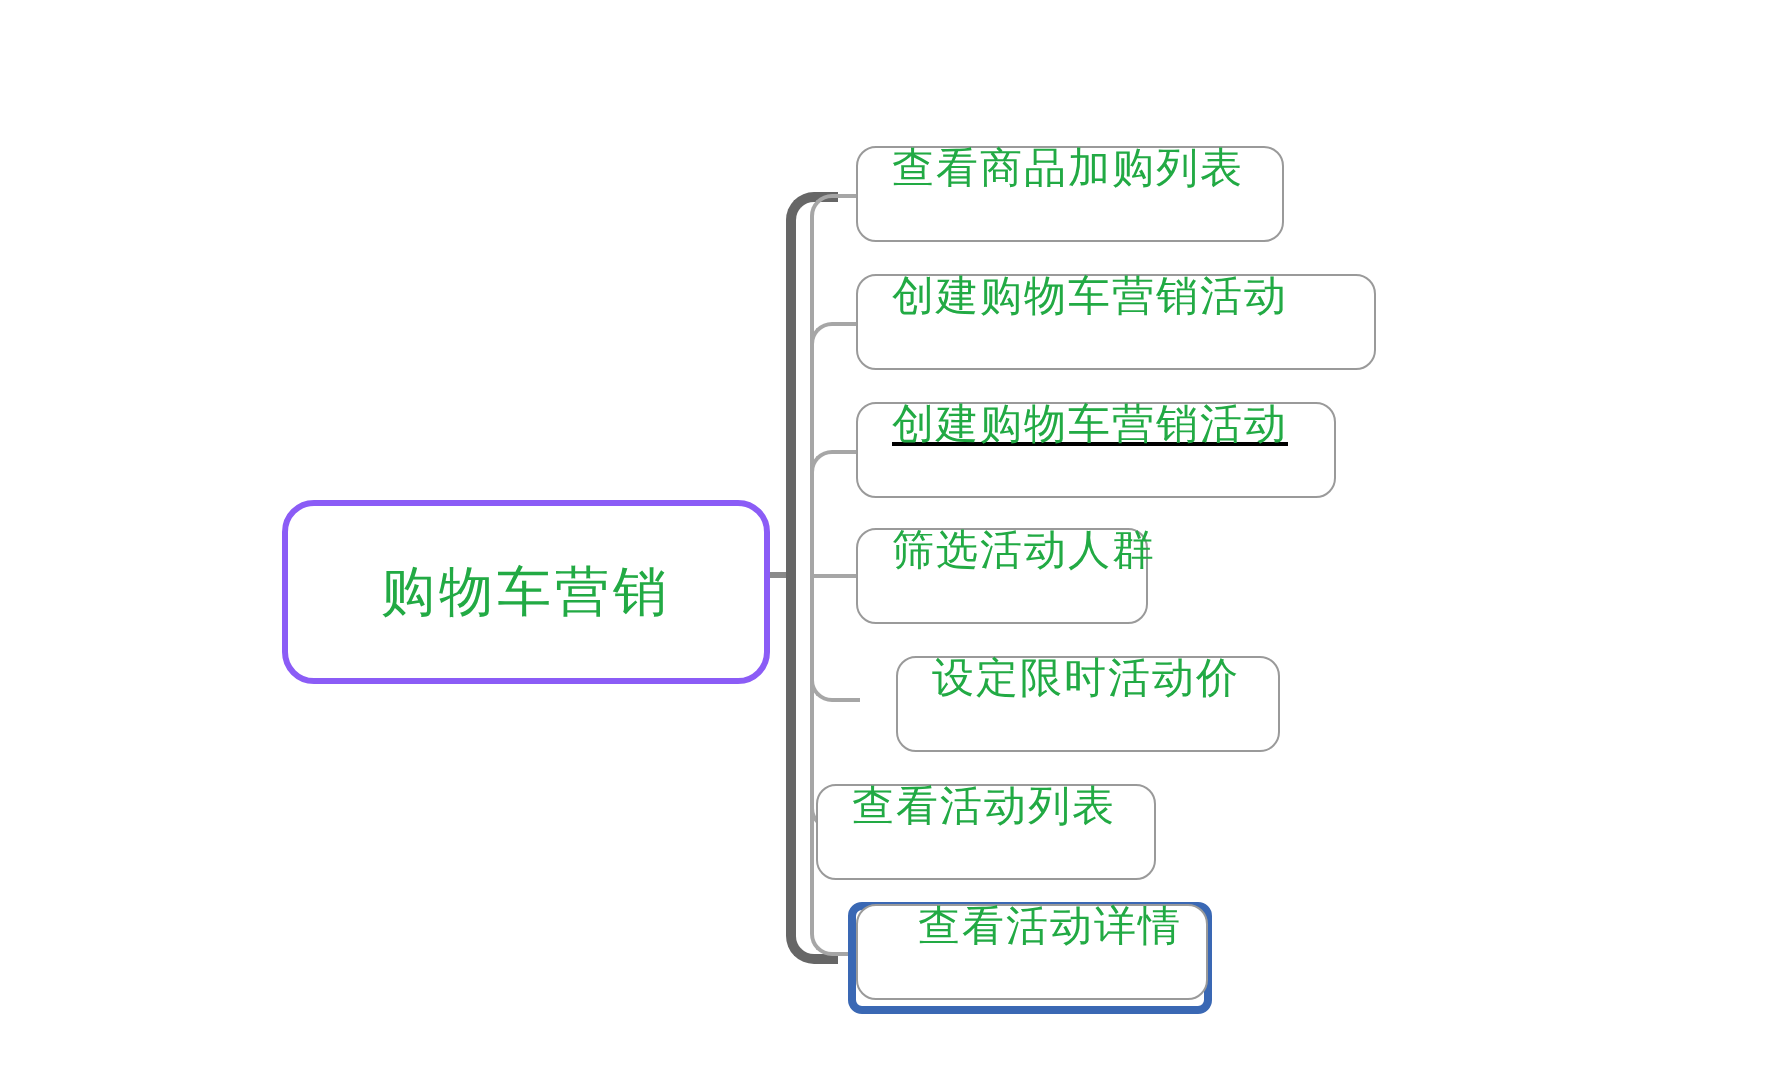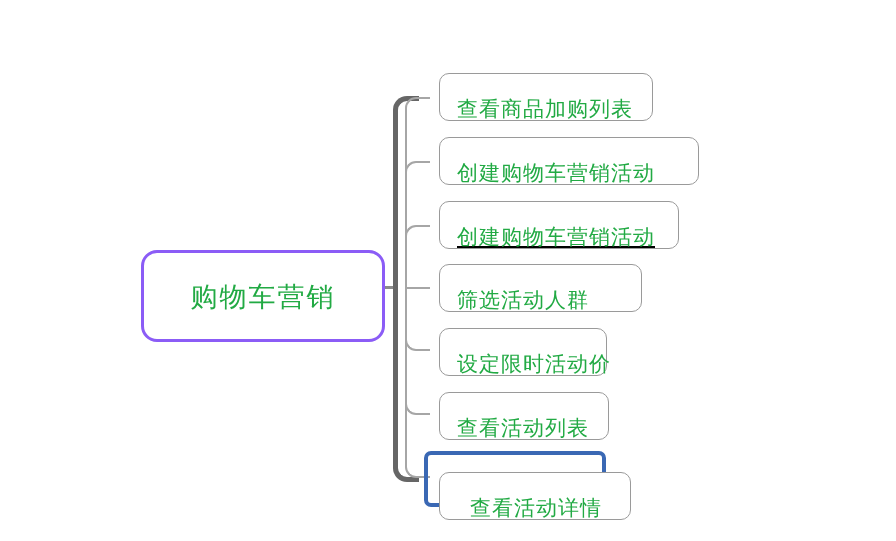--- a/index.html
+++ b/index.html
@@ -93,23 +93,22 @@
 
   
   .child-node {
     position: absolute;
     box-sizing: border-box;
     height: 48px;
     border: 1px solid #9a9a9a;
     border-radius: 10px;
     background: #ffffff;
     display: flex;
-    align-items: flex-end;
+    align-items: flex-start;
     padding-left: 17px;
-    margin-left: 11px;
   }
   .child-label {
     color: #22aa44;
     font-size: 21px;
     letter-spacing: 1px;
     line-height: 1;
     white-space: nowrap;
   }
   
   .selection-ring {
@@ -153,30 +152,30 @@
   </div>
 
   <div class="child-node" style="left:428px; top:137px; width:260px;">
     <span class="child-label">创建购物车营销活动</span>
   </div>
 
   <div class="child-node" style="left:428px; top:201px; width:240px;text-decoration:underline;">
     <span class="child-label">创建购物车营销活动</span>
   </div>
 
-  <div class="child-node" style="left:428px; top:264px; width:203px;">
+  <div class="child-node" style="left:428px; top:264px; width:146px;">
     <span class="child-label">筛选活动人群</span>
   </div>
 
-  <div class="child-node" style="left:428px; top:328px; width:168px;">
+  <div class="child-node" style="left:448px; top:328px; width:192px;">
     <span class="child-label">设定限时活动价</span>
   </div>
 
-  <div class="child-node" style="left:428px; top:392px; width:170px;">
+  <div class="child-node" style="left:408px; top:392px; width:170px;">
     <span class="child-label">查看活动列表</span>
   </div>
 
   <div class="selection-ring" style="left:424px; top:451px; width:182px; height:56px;"></div>
-  <div class="child-node" style="left:428px; top:472px; width:192px;padding-left:30px;">
+  <div class="child-node" style="left:428px; top:452px; width:176px;padding-left:30px;">
     <span class="child-label">查看活动详情</span>
   </div>
 
 </div>
 
 </body></html>

